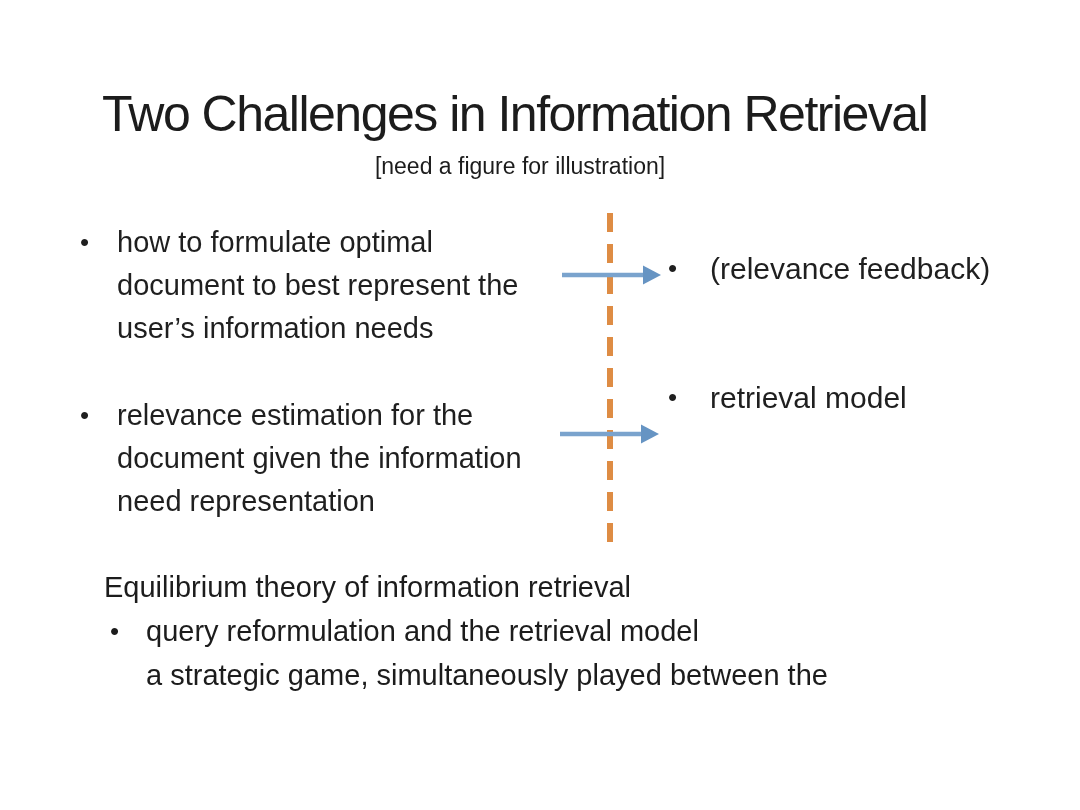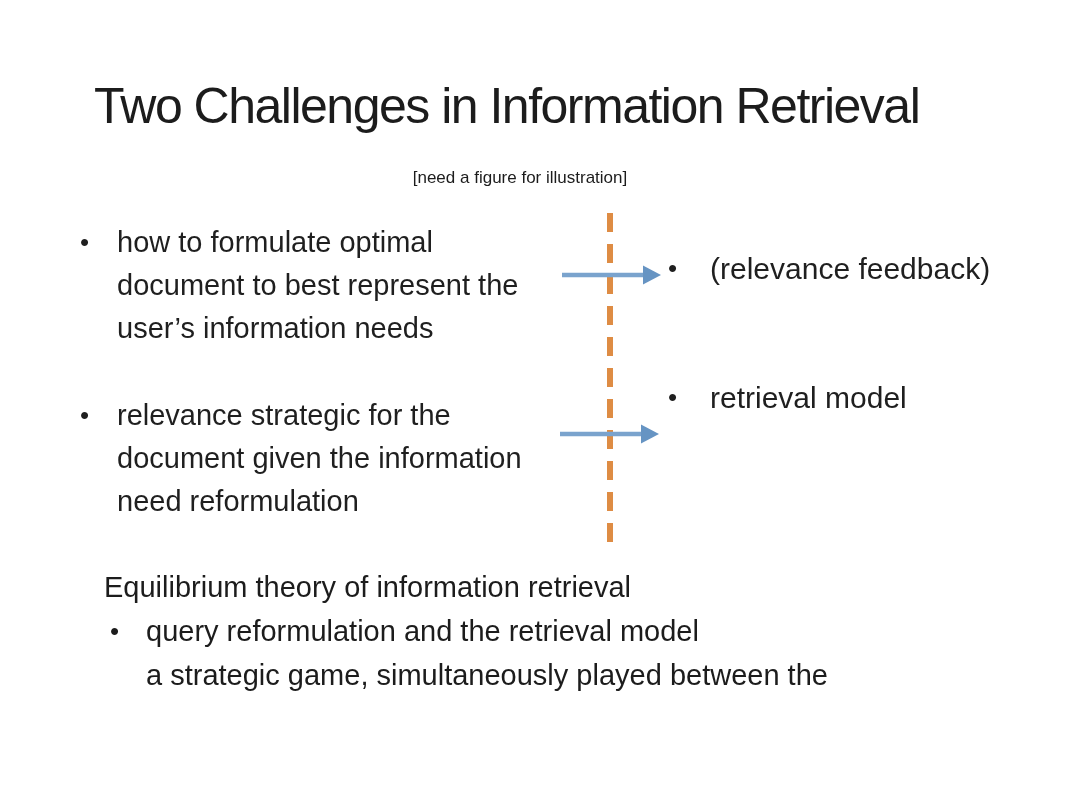--- a/index.html
+++ b/index.html
@@ -9,38 +9,37 @@
     height: 810px;
     background: #ffffff;
     font-family: "Liberation Sans", sans-serif;
     color: #1f1f1f;
     overflow: hidden;
   }
   .title {
     position: absolute;
     left: 86px;
     top: 68px;
-    margin: 8px;
+    margin: 16px;
     font-size: 50px;
     font-weight: 400;
     letter-spacing: -1.5px;
     line-height: 60px;
     color: #1c1c1c;
     white-space: nowrap;
   }
   .subtitle {
     position: absolute;
     left: 0;
     top: 151px;
     width: 1040px;
     text-align: center;
-    font-size: 17px;
+    font-size: 23px;
     line-height: 30px;
     color: #1c1c1c;
-    margin-top: 12px;
   }
   .bullet-list { position: absolute; }
   .left-bullets {
     left: 80px;
     top: 221px;
     width: 530px;
     font-size: 29px;
     line-height: 43px;
   }
   .right-bullets {
@@ -106,23 +105,23 @@
       <span class="dot">•</span>
       <span class="text">
         <span class="line">how to formulate optimal</span>
         <span class="line">document to best represent the</span>
         <span class="line">user’s information needs</span>
       </span>
     </div>
     <div class="bullet-item">
       <span class="dot">•</span>
       <span class="text">
-        <span class="line">relevance strategic for the</span>
+        <span class="line">relevance estimation for the</span>
         <span class="line">document given the information</span>
-        <span class="line">need reformulation</span>
+        <span class="line">need representation</span>
       </span>
     </div>
   </div>
 
   <div class="divider"></div>
 
   <svg class="arrow arrow-1" viewBox="0 0 104 26" xmlns="http://www.w3.org/2000/svg">
     <line x1="3" y1="13" x2="86" y2="13" stroke="#7AA3CD" stroke-width="4.5"></line>
     <polygon points="84,3.5 102,13 84,22.5" fill="#6694C3"></polygon>
   </svg>

